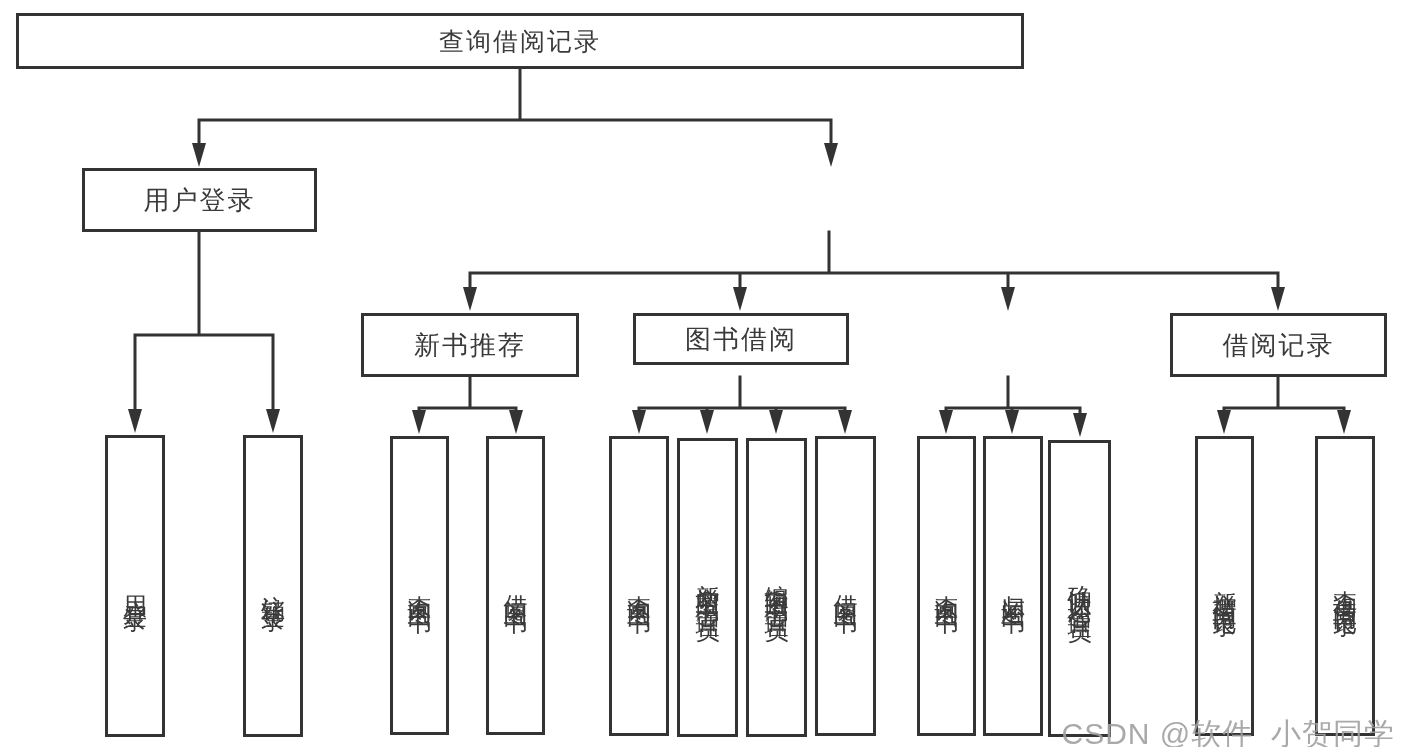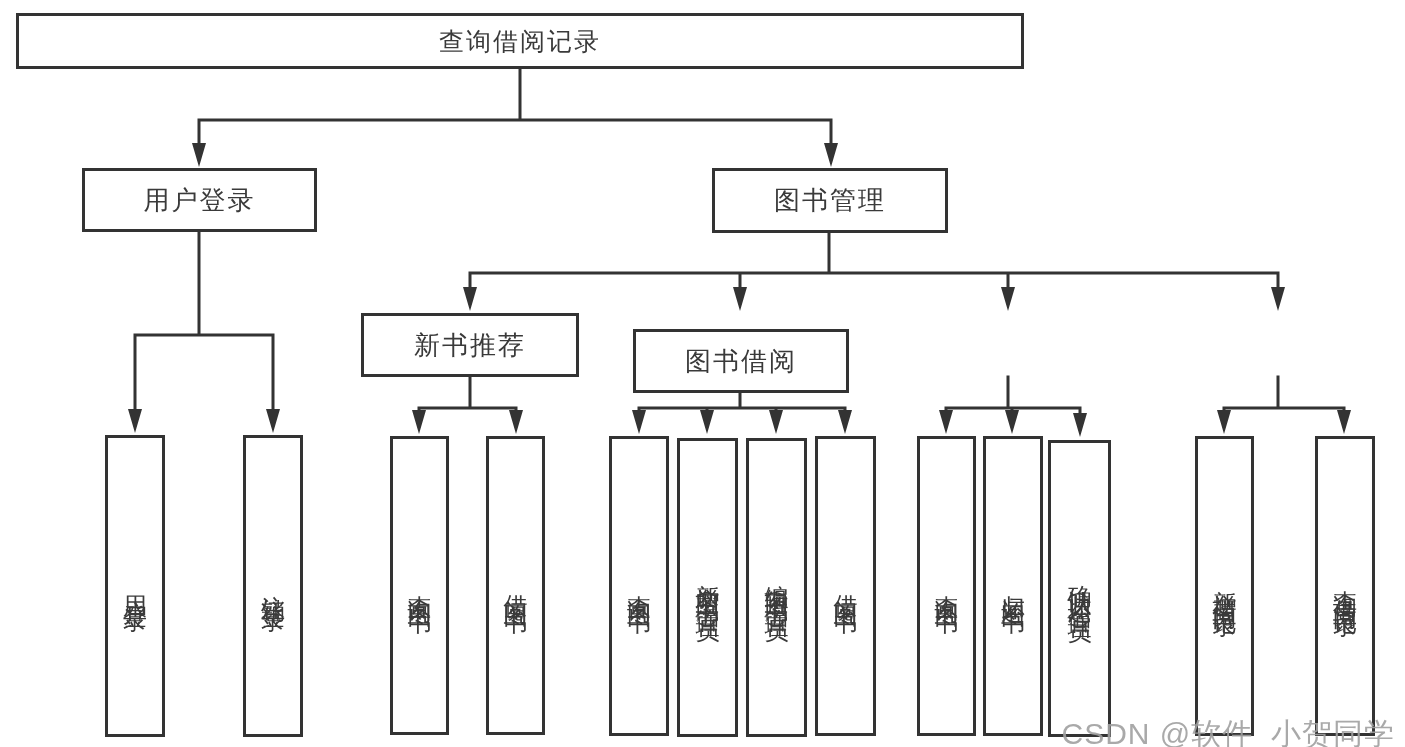--- a/index.html
+++ b/index.html
@@ -78,29 +78,29 @@
              M1217 410 L1231 410 L1224 434 Z  M1337 410 L1351 410 L1344 434 Z" fill="#333333" stroke="none"></path>
   </svg>
 
   <div class="node hbox root-box" style="left:16px;top:13px;width:1008px;height:56px">
     <span>查询借阅记录</span>
   </div>
 
   <div class="node hbox" style="left:82px;top:168px;width:235px;height:64px">
     <span>用户登录</span>
   </div>
-  <div class="node hbox" style="left:712px;top:168px;width:236px;height:65px">
-    <span>图书管理</span>
-  </div>
 
   <div class="node hbox" style="left:361px;top:313px;width:218px;height:64px">
     <span>新书推荐</span>
   </div>
-  <div class="node hbox" style="left:633px;top:329px;width:216px;height:64px">
+  <div class="node hbox" style="left:633px;top:313px;width:216px;height:52px">
     <span>图书借阅</span>
+  </div>
+  <div class="node hbox" style="left:1170px;top:313px;width:217px;height:64px">
+    <span>借阅记录</span>
   </div>
 
   <div class="node vbox" style="left:105px;top:435px;width:60px;height:302px">
     <span>用户登录</span>
   </div>
   <div class="node vbox" style="left:243px;top:435px;width:60px;height:302px">
     <span>注销登录</span>
   </div>
 
   <div class="node vbox" style="left:390px;top:436px;width:59px;height:299px">

